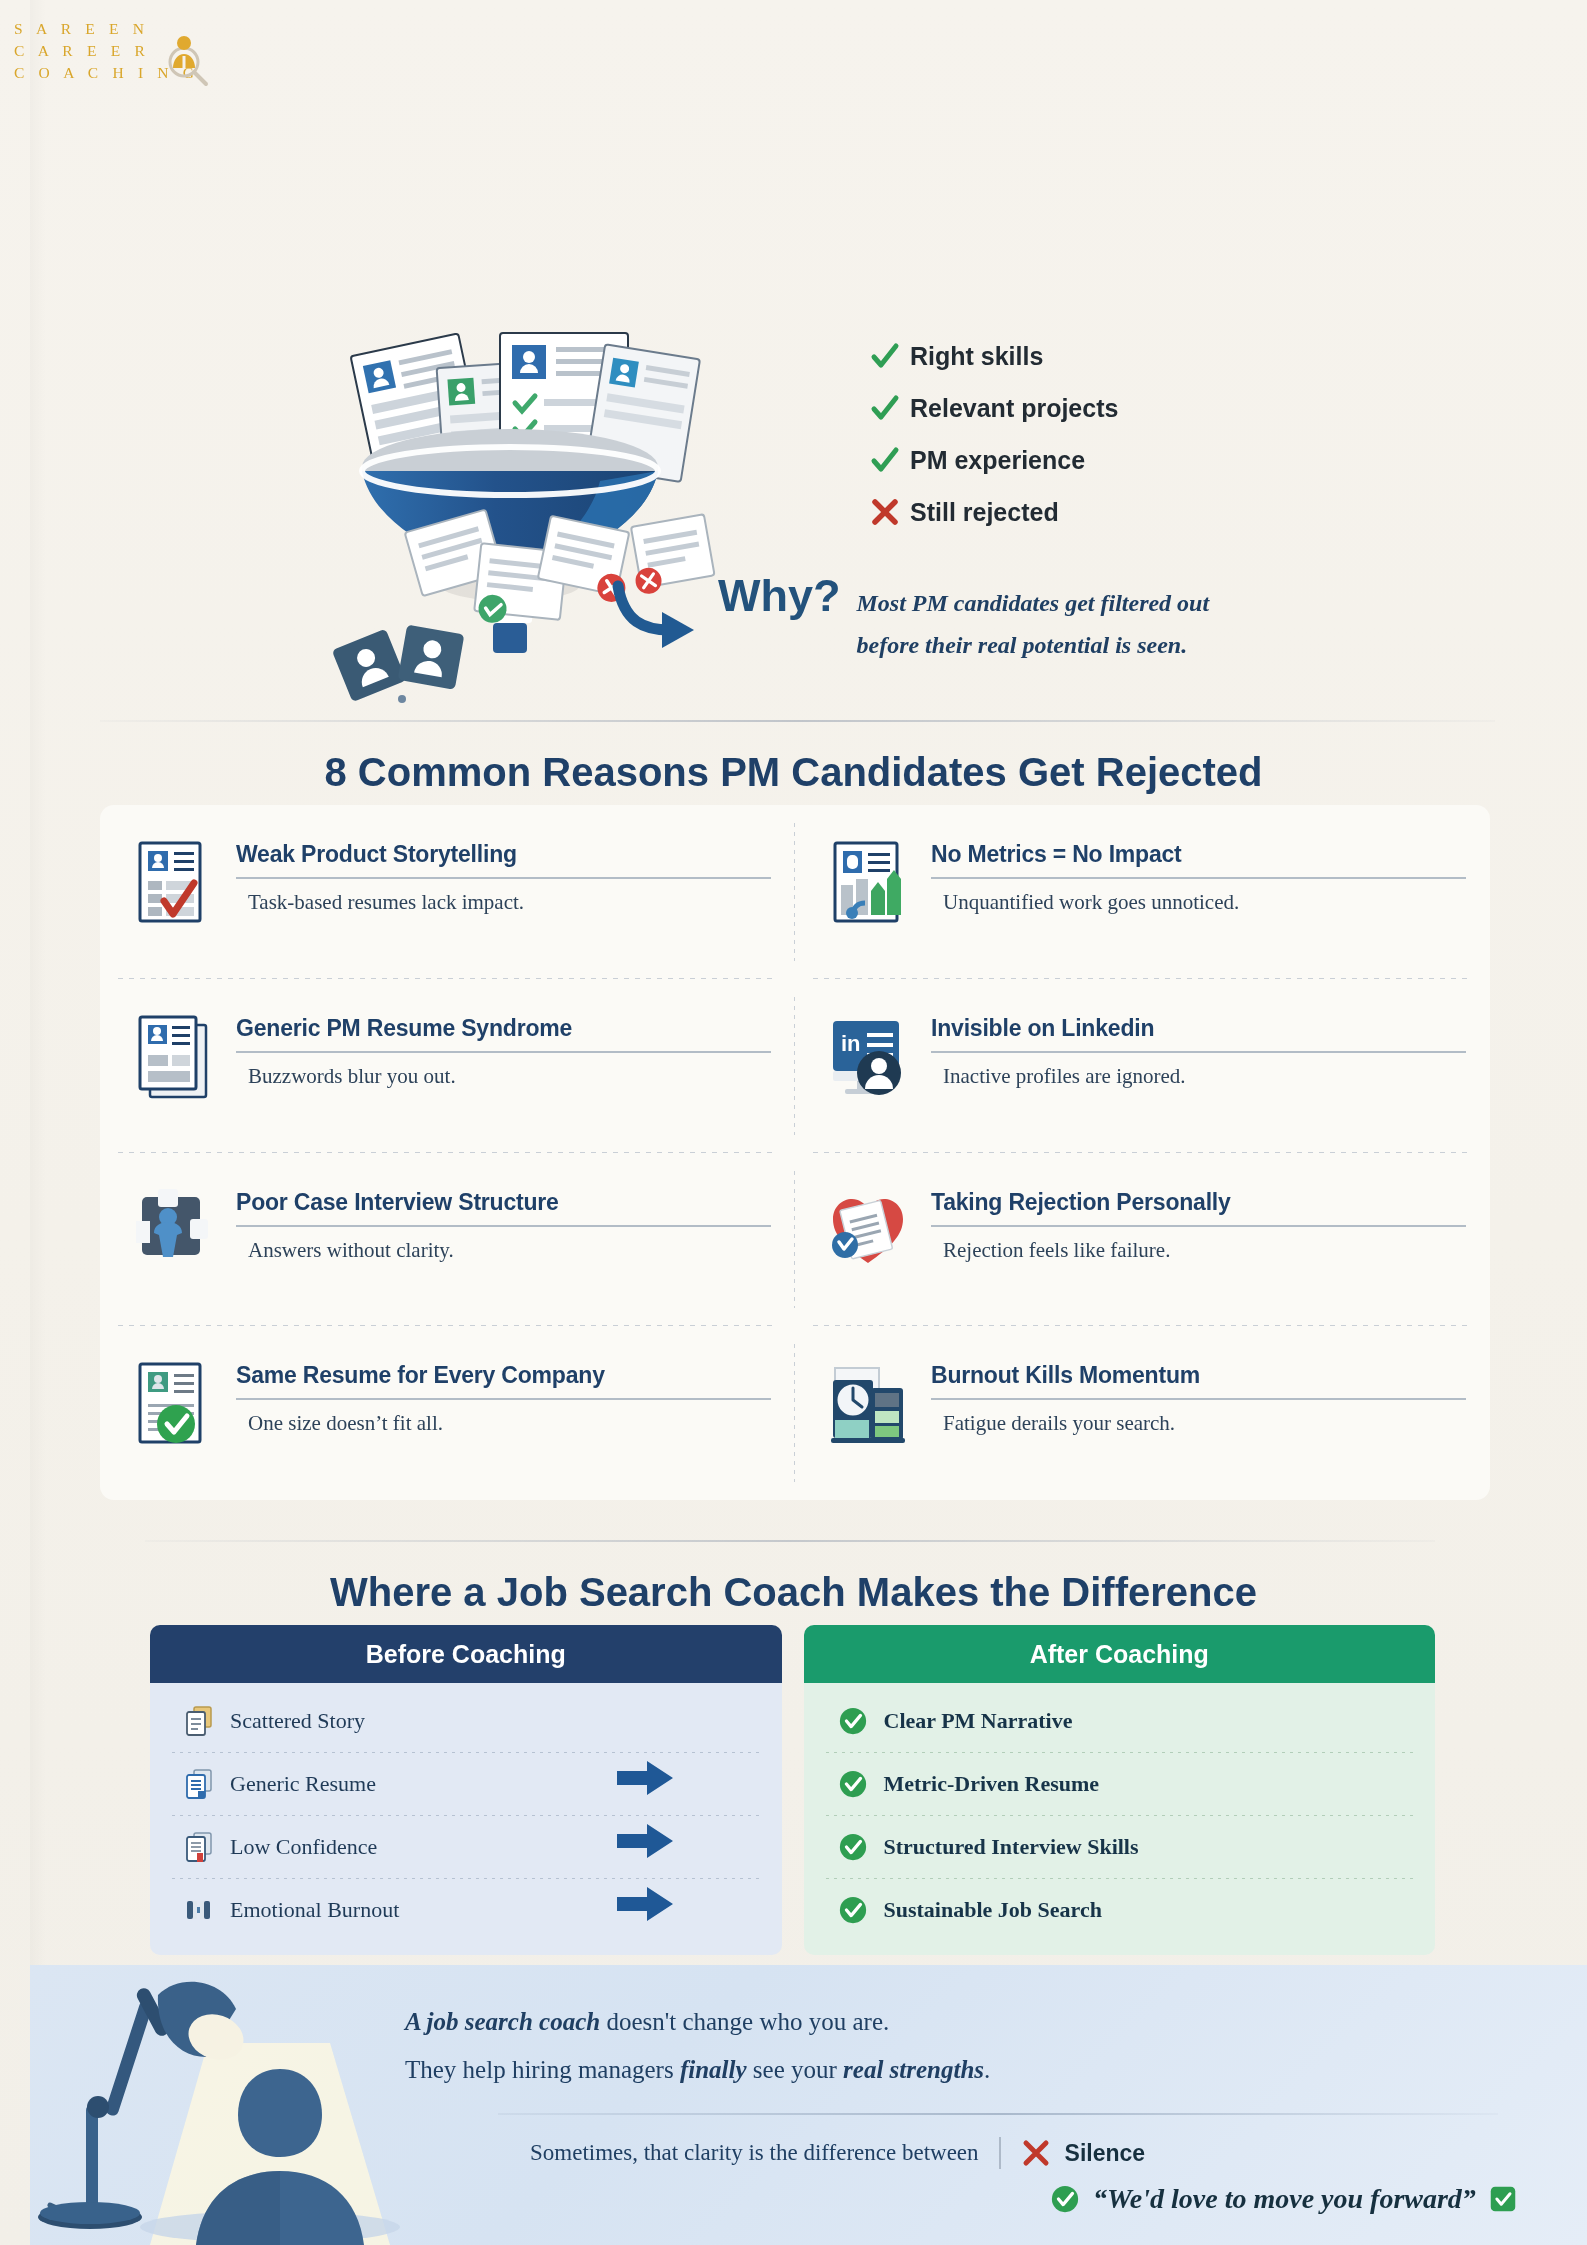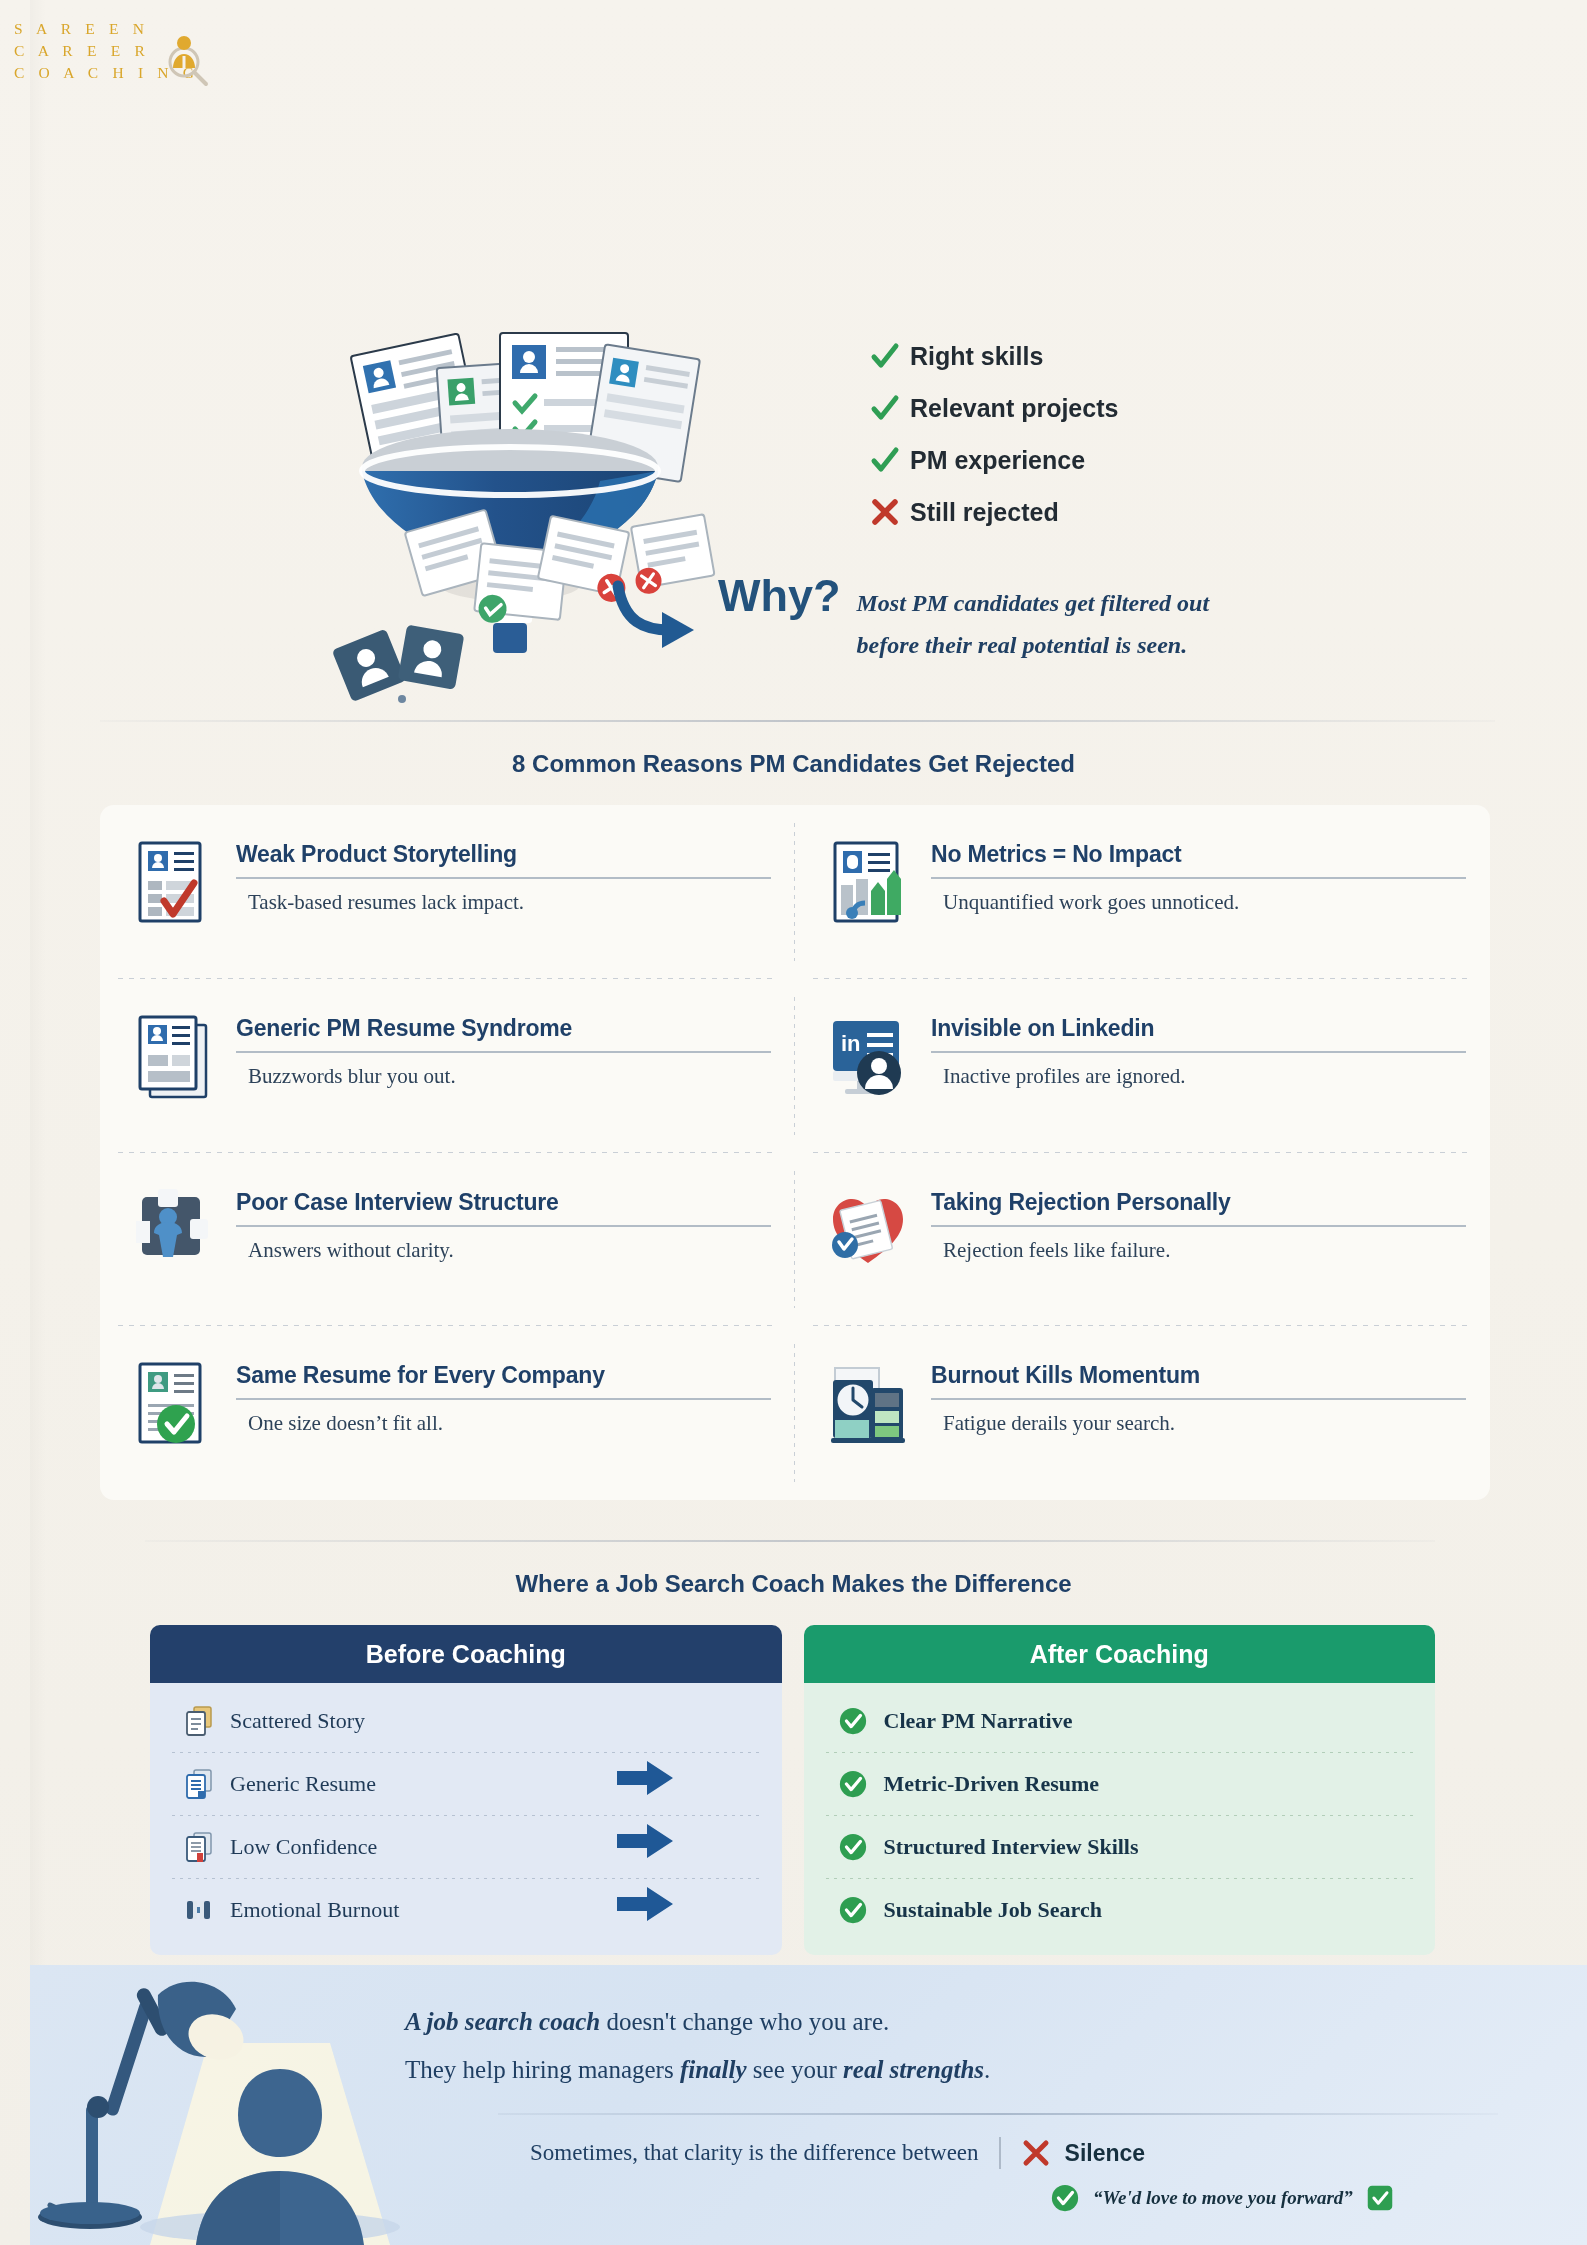--- a/index.html
+++ b/index.html
@@ -55,21 +55,21 @@
   .why { font-size: 45px; font-weight: 700; color: #23527c; font-family: "Liberation Sans", sans-serif; }
   .whytxt { font-family: "Liberation Serif", serif; font-style: italic; font-size: 24px;
     color: #1f3f63; line-height: 1.42; font-weight: 600; margin-top: 8px; }
 
   
   .div1 { position: absolute; left: 100px; top: 720px; width: 1395px; height: 2px;
     background: linear-gradient(90deg, rgba(150,160,175,0.05), rgba(150,160,175,0.55), rgba(150,160,175,0.05)); }
 
   
   .sec-h { position: absolute; width: 100%; text-align: center;
-    font-size: 24px; font-weight: 700; color: #1f4068; }
+    font-size: 40px; font-weight: 700; color: #1f4068; }
   #reasons-h { top: 750px; }
   .reason-card {
     position: absolute; left: 100px; top: 805px; width: 1390px; height: 695px;
     background: #fbfaf6; border-radius: 14px;
   }
   .grid { display: grid; grid-template-columns: 1fr 1fr; width: 100%; height: 100%; }
   .cell { position: relative; padding: 30px 24px 30px 32px; display: flex; gap: 22px; align-items: flex-start; }
   .cell.br::after { content:""; position:absolute; right:0; top:18px; bottom:18px; width:1px;
     background: repeating-linear-gradient(180deg,#c9cfd6 0 4px, transparent 4px 9px); }
   .cell.bb::before { content:""; position:absolute; left:18px; right:18px; bottom:0; height:1px;
@@ -110,21 +110,21 @@
   .f-quote { position: absolute; left: 375px; top: 38px; width: 1000px; }
   .fq-l { font-family: "Liberation Serif", serif; font-size: 25px; color: #1f3f63; line-height: 1.5; }
   .fq-l b { font-weight: 700; font-style: italic; }
   .f-rule { position: absolute; left: 468px; top: 148px; width: 1000px; height: 2px;
     background: linear-gradient(90deg, rgba(120,140,165,0.1), rgba(120,140,165,0.5), rgba(120,140,165,0.05)); }
   .f-r1 { position: absolute; left: 500px; top: 172px; display: flex; align-items: center; gap: 14px; }
   .f-r1 .t { font-family: "Liberation Serif", serif; font-size: 23px; color: #1f3f63; }
   .f-r1 .sil { font-size: 23px; font-weight: 700; color: #16303f; }
   .f-vbar { width: 2px; height: 32px; background: #9aa7b6; opacity:.7; margin: 0 6px; }
   .f-r2 { position: absolute; left: 1020px; top: 218px; display: flex; align-items: center; gap: 13px; }
-  .f-r2 .t2 { font-family: "Liberation Serif", serif; font-size: 19px; font-weight: 700; color: #16303f; font-style: italic; }
+  .f-r2 .t2 { font-family: "Liberation Serif", serif; font-size: 28px; font-weight: 700; color: #16303f; font-style: italic; }
 </style>
 </head>
 <body>
 
 <div class="page">
   <div class="left-band"></div>
 
   <div class="logo">
     <div class="logo-line">S A R E E N</div>
     <div class="logo-line">C A R E E R</div>

